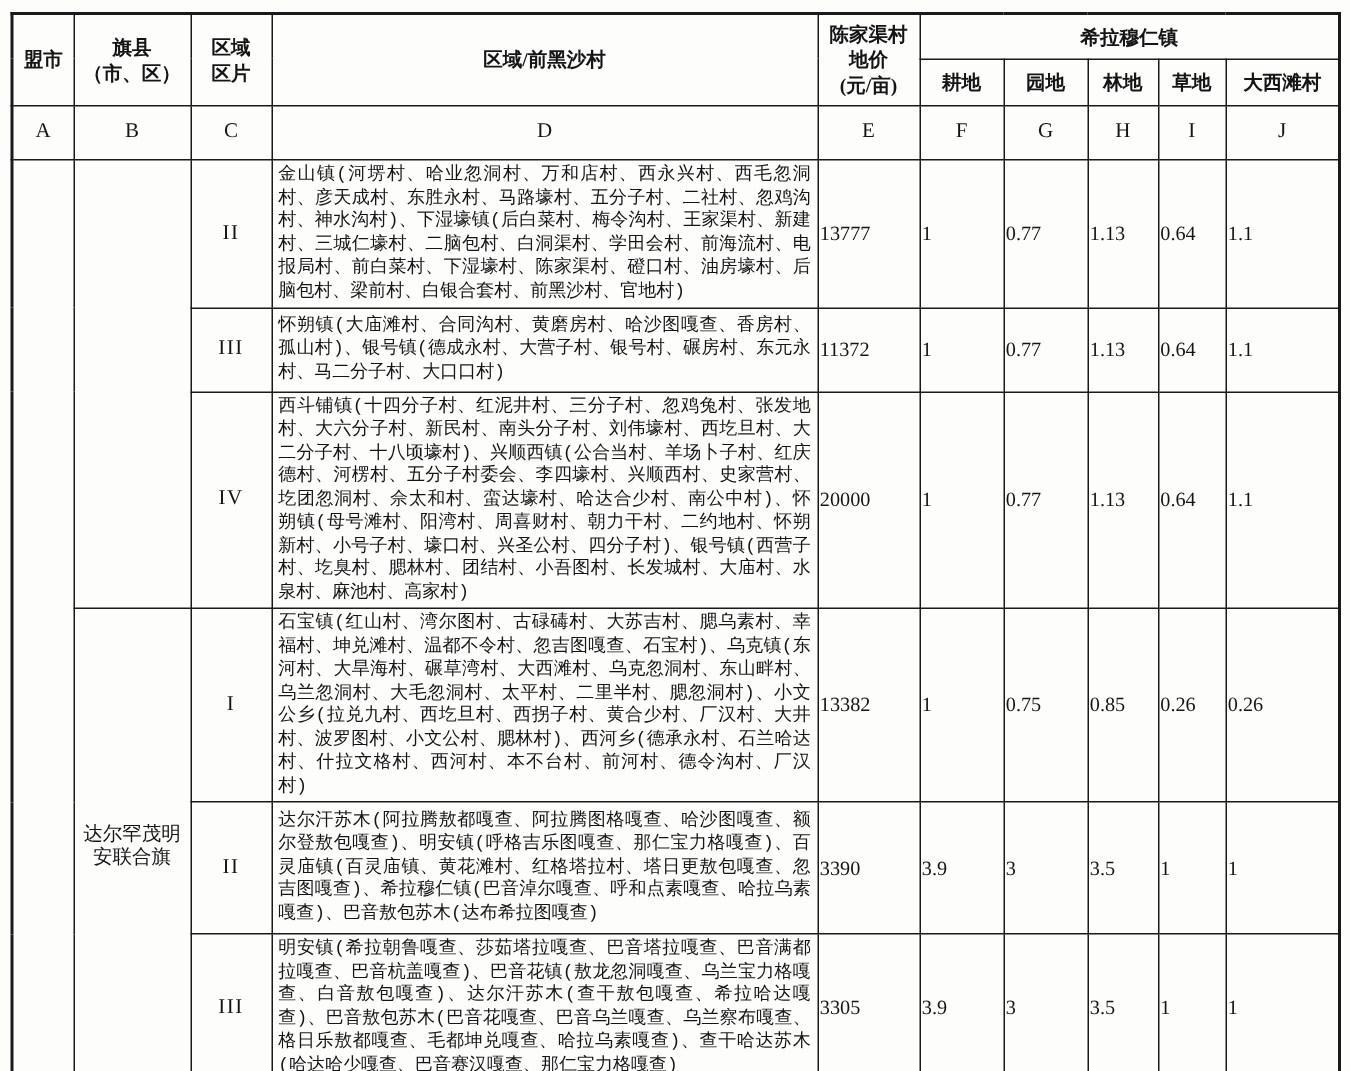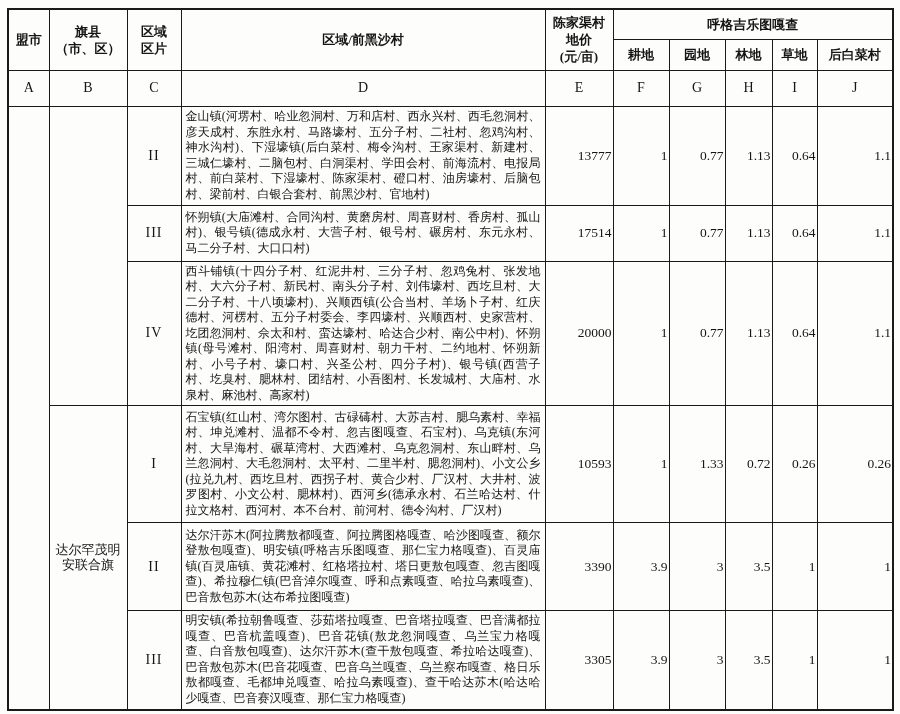--- a/index.html
+++ b/index.html
@@ -28,23 +28,24 @@
   th.letter{
     font-weight:normal;font-size:14px;text-align:center;
   }
   td.c-zone{
     text-align:center;font-size:14px;letter-spacing:1px;margin-top:38px;
   }
   td.c-desc{
     text-align:justify;text-justify:inter-ideograph;
     font-size:12px;line-height:15.5px;padding:2px 4px 2px 4px;
     vertical-align:top;
+    font-family:Liberation Mono, monospace;
   }
   td.c-num{
-    text-align:right;font-size:13.5px;
+    text-align:left;font-size:13.5px;
   }
   td.c-league{
     text-align:center;font-size:13px;
   }
   td.c-banner{
     text-align:center;font-size:13px;line-height:15px;padding:0 3px;
   }
   tr.h1{height:30px;}
   tr.h2{height:31px;}
   tr.h3{height:36px;}
@@ -75,28 +76,28 @@
     <tr class="h1">
       <th class="cn" rowspan="2">盟市</th>
       <th class="cn" rowspan="2">旗县
 （市、区）</th>
       <th class="cn" rowspan="2">区域
 区片</th>
       <th class="cn" rowspan="2">区域/前黑沙村</th>
       <th class="cn" rowspan="2">陈家渠村
 地价
 (元/亩)</th>
-      <th class="cn" colspan="5">呼格吉乐图嘎查</th>
+      <th class="cn" colspan="5">希拉穆仁镇</th>
     </tr>
     <tr class="h2">
       <th class="cn">耕地</th>
       <th class="cn">园地</th>
       <th class="cn">林地</th>
       <th class="cn">草地</th>
-      <th class="cn">后白菜村</th>
+      <th class="cn">大西滩村</th>
     </tr>
     <tr class="h3">
       <th class="letter">A</th>
       <th class="letter">B</th>
       <th class="letter">C</th>
       <th class="letter">D</th>
       <th class="letter">E</th>
       <th class="letter">F</th>
       <th class="letter">G</th>
       <th class="letter">H</th>
@@ -112,46 +113,46 @@
       <td class="c-desc">金山镇(河塄村、哈业忽洞村、万和店村、西永兴村、西毛忽洞村、彦天成村、东胜永村、马路壕村、五分子村、二社村、忽鸡沟村、神水沟村)、下湿壕镇(后白菜村、梅令沟村、王家渠村、新建村、三城仁壕村、二脑包村、白洞渠村、学田会村、前海流村、电报局村、前白菜村、下湿壕村、陈家渠村、磴口村、油房壕村、后脑包村、梁前村、白银合套村、前黑沙村、官地村)</td>
       <td class="c-num">13777</td>
       <td class="c-num">1</td>
       <td class="c-num">0.77</td>
       <td class="c-num">1.13</td>
       <td class="c-num">0.64</td>
       <td class="c-num">1.1</td>
     </tr>
     <tr class="r1">
       <td class="c-zone">III</td>
-      <td class="c-desc">怀朔镇(大庙滩村、合同沟村、黄磨房村、周喜财村、香房村、孤山村)、银号镇(德成永村、大营子村、银号村、碾房村、东元永村、马二分子村、大口口村)</td>
-      <td class="c-num">17514</td>
+      <td class="c-desc">怀朔镇(大庙滩村、合同沟村、黄磨房村、哈沙图嘎查、香房村、孤山村)、银号镇(德成永村、大营子村、银号村、碾房村、东元永村、马二分子村、大口口村)</td>
+      <td class="c-num">11372</td>
       <td class="c-num">1</td>
       <td class="c-num">0.77</td>
       <td class="c-num">1.13</td>
       <td class="c-num">0.64</td>
       <td class="c-num">1.1</td>
     </tr>
     <tr class="r2">
       <td class="c-zone">IV</td>
       <td class="c-desc">西斗铺镇(十四分子村、红泥井村、三分子村、忽鸡兔村、张发地村、大六分子村、新民村、南头分子村、刘伟壕村、西圪旦村、大二分子村、十八顷壕村)、兴顺西镇(公合当村、羊场卜子村、红庆德村、河楞村、五分子村委会、李四壕村、兴顺西村、史家营村、圪团忽洞村、佘太和村、蛮达壕村、哈达合少村、南公中村)、怀朔镇(母号滩村、阳湾村、周喜财村、朝力干村、二约地村、怀朔新村、小号子村、壕口村、兴圣公村、四分子村)、银号镇(西营子村、圪臭村、腮林村、团结村、小吾图村、长发城村、大庙村、水泉村、麻池村、高家村)</td>
       <td class="c-num">20000</td>
       <td class="c-num">1</td>
       <td class="c-num">0.77</td>
       <td class="c-num">1.13</td>
       <td class="c-num">0.64</td>
       <td class="c-num">1.1</td>
     </tr>
     <tr class="r3">
       <td class="c-banner" rowspan="3">达尔罕茂明安联合旗</td>
       <td class="c-zone">I</td>
       <td class="c-desc">石宝镇(红山村、湾尔图村、古碌碡村、大苏吉村、腮乌素村、幸福村、坤兑滩村、温都不令村、忽吉图嘎查、石宝村)、乌克镇(东河村、大旱海村、碾草湾村、大西滩村、乌克忽洞村、东山畔村、乌兰忽洞村、大毛忽洞村、太平村、二里半村、腮忽洞村)、小文公乡(拉兑九村、西圪旦村、西拐子村、黄合少村、厂汉村、大井村、波罗图村、小文公村、腮林村)、西河乡(德承永村、石兰哈达村、什拉文格村、西河村、本不台村、前河村、德令沟村、厂汉村)</td>
-      <td class="c-num">10593</td>
+      <td class="c-num">13382</td>
       <td class="c-num">1</td>
-      <td class="c-num">1.33</td>
-      <td class="c-num">0.72</td>
+      <td class="c-num">0.75</td>
+      <td class="c-num">0.85</td>
       <td class="c-num">0.26</td>
       <td class="c-num">0.26</td>
     </tr>
     <tr class="r4">
       <td class="c-zone">II</td>
       <td class="c-desc">达尔汗苏木(阿拉腾敖都嘎查、阿拉腾图格嘎查、哈沙图嘎查、额尔登敖包嘎查)、明安镇(呼格吉乐图嘎查、那仁宝力格嘎查)、百灵庙镇(百灵庙镇、黄花滩村、红格塔拉村、塔日更敖包嘎查、忽吉图嘎查)、希拉穆仁镇(巴音淖尔嘎查、呼和点素嘎查、哈拉乌素嘎查)、巴音敖包苏木(达布希拉图嘎查)</td>
       <td class="c-num">3390</td>
       <td class="c-num">3.9</td>
       <td class="c-num">3</td>
       <td class="c-num">3.5</td>

